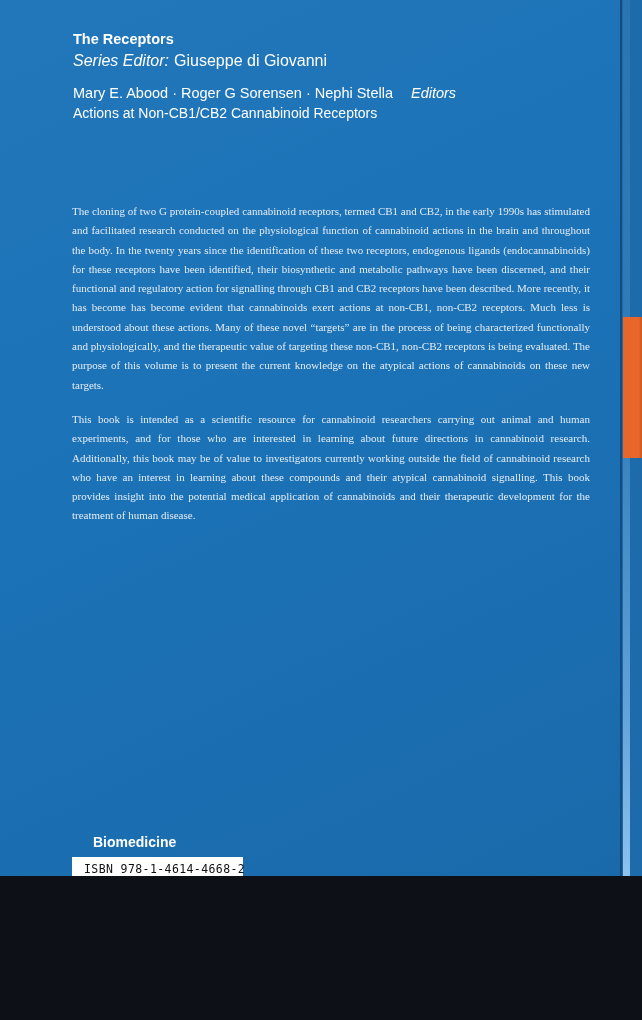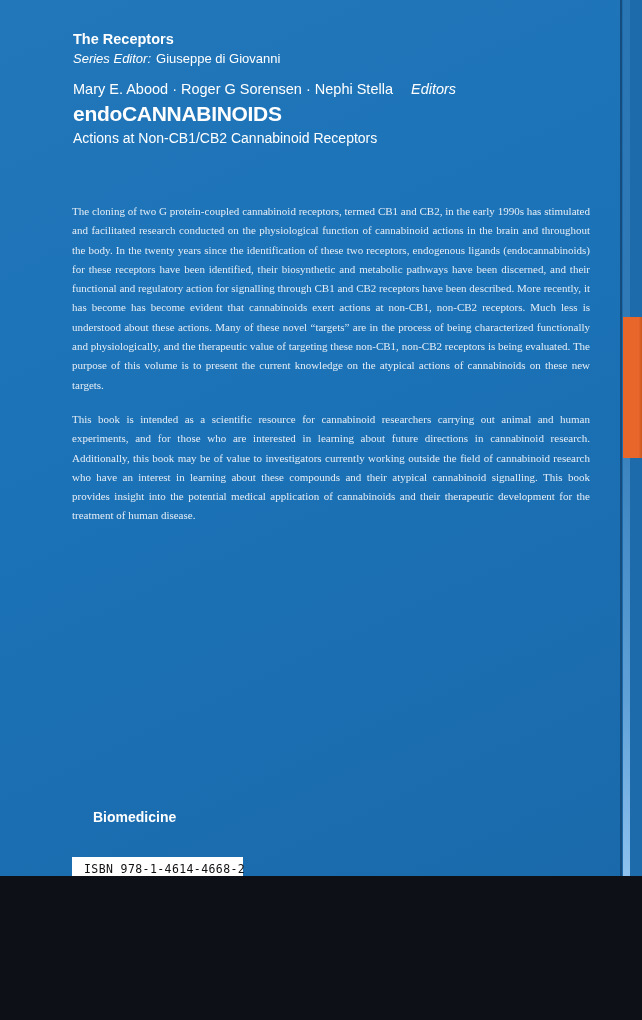--- a/index.html
+++ b/index.html
@@ -29,38 +29,38 @@
     z-index:2;
   }
   .category-tab{
     position:absolute;top:317px;right:0;width:19px;height:141px;
     background:linear-gradient(to right, var(--tab-orange) 0%, var(--tab-orange) 82%, #c9571f 100%);
     z-index:3;
   }
   
   .header{position:absolute;left:73px;top:30px;line-height:1.25;}
   .series-title{font-size:14.5px;font-weight:bold;}
-  .series-editor{margin-top:3px;font-size:13px;}
+  .series-editor{margin-top:3px;font-size:16px;}
   .series-editor .lbl{font-style:italic;margin-right:5px;}
   .authors{margin-top:13px;font-size:14.5px;}
   .authors .editors{font-style:italic;margin-left:18px;}
   .book-title{margin-top:2px;font-size:21px;font-weight:bold;letter-spacing:-.3px;}
   .book-subtitle{margin-top:3px;font-size:14px;}
   
   .blurb{
     position:absolute;left:72px;top:202px;width:518px;
     font-family:Liberation Serif, serif;
     font-size:11px;line-height:19.3px;
     color:var(--body-text);
     text-align:justify;
   }
   .blurb p{margin:0;}
   .blurb p + p{margin-top:15px;}
   
-  .category{position:absolute;left:73px;top:809px;font-size:14px;font-weight:bold;padding-left:20px;}
+  .category{position:absolute;left:73px;top:834px;font-size:14px;font-weight:bold;padding-left:20px;}
   .barcode-box{
     position:absolute;left:72px;top:857px;width:171px;height:89px;
     background:var(--barcode-bg);
     box-sizing:border-box;
     padding:5px 12px 2px;
     color:var(--barcode-ink);
   }
   .isbn-label{
     font-family:"DejaVu Sans Mono", monospace;
     font-size:11.5px;letter-spacing:.4px;
@@ -91,21 +91,20 @@
   <div class="category-tab"></div>
 
   <div class="header">
     <div class="series-title">The Receptors</div>
     <div class="series-editor">
       <span class="lbl">Series Editor:</span><span>Giuseppe di Giovanni</span>
     </div>
     <div class="authors">
       <span>Mary E. Abood · Roger G Sorensen · Nephi Stella</span><span class="editors">Editors</span>
     </div>
-    <div class="book-title">endoCANNABINOIDS</div>
     <div class="book-subtitle">Actions at Non-CB1/CB2 Cannabinoid Receptors</div>
   </div>
 
   <div class="blurb">
     <p>The cloning of two G protein-coupled cannabinoid receptors, termed CB1 and CB2, in the early 1990s has stimulated and facilitated research conducted on the physiological function of cannabinoid actions in the brain and throughout the body. In the twenty years since the identification of these two receptors, endogenous ligands (endocannabinoids) for these receptors have been identified, their biosynthetic and metabolic pathways have been discerned, and their functional and regulatory action for signalling through CB1 and CB2 receptors have been described. More recently, it has become has become evident that cannabinoids exert actions at non-CB1, non-CB2 receptors. Much less is understood about these actions. Many of these novel “targets” are in the process of being characterized functionally and physiologically, and the therapeutic value of targeting these non-CB1, non-CB2 receptors is being evaluated. The purpose of this volume is to present the current knowledge on the atypical actions of cannabinoids on these new targets.</p>
     <p>This book is intended as a scientific resource for cannabinoid researchers carrying out animal and human experiments, and for those who are interested in learning about future directions in cannabinoid research. Additionally, this book may be of value to investigators currently working outside the field of cannabinoid research who have an interest in learning about these compounds and their atypical cannabinoid signalling. This book provides insight into the potential medical application of cannabinoids and their therapeutic development for the treatment of human disease.</p>
   </div>
 
   <div class="category">Biomedicine</div>
 

